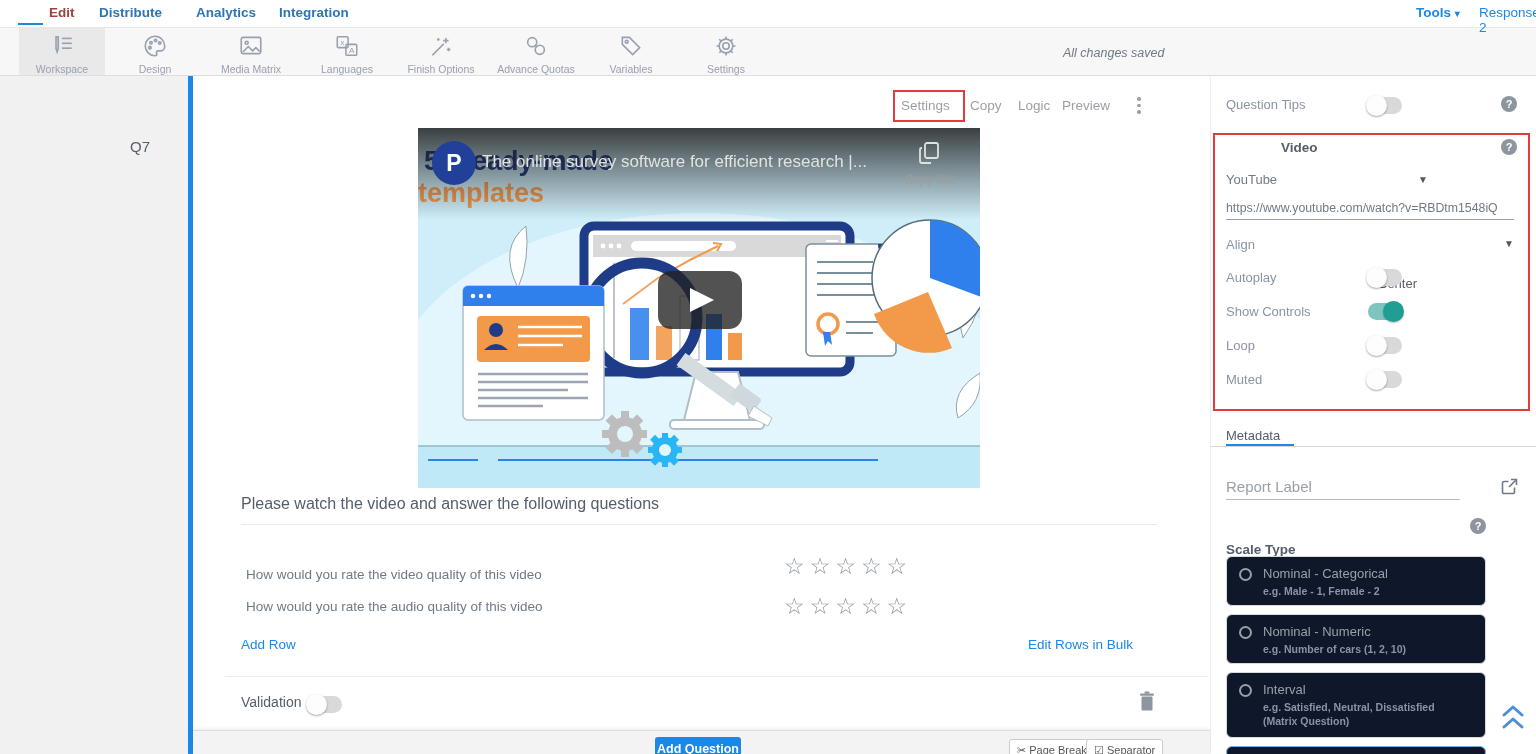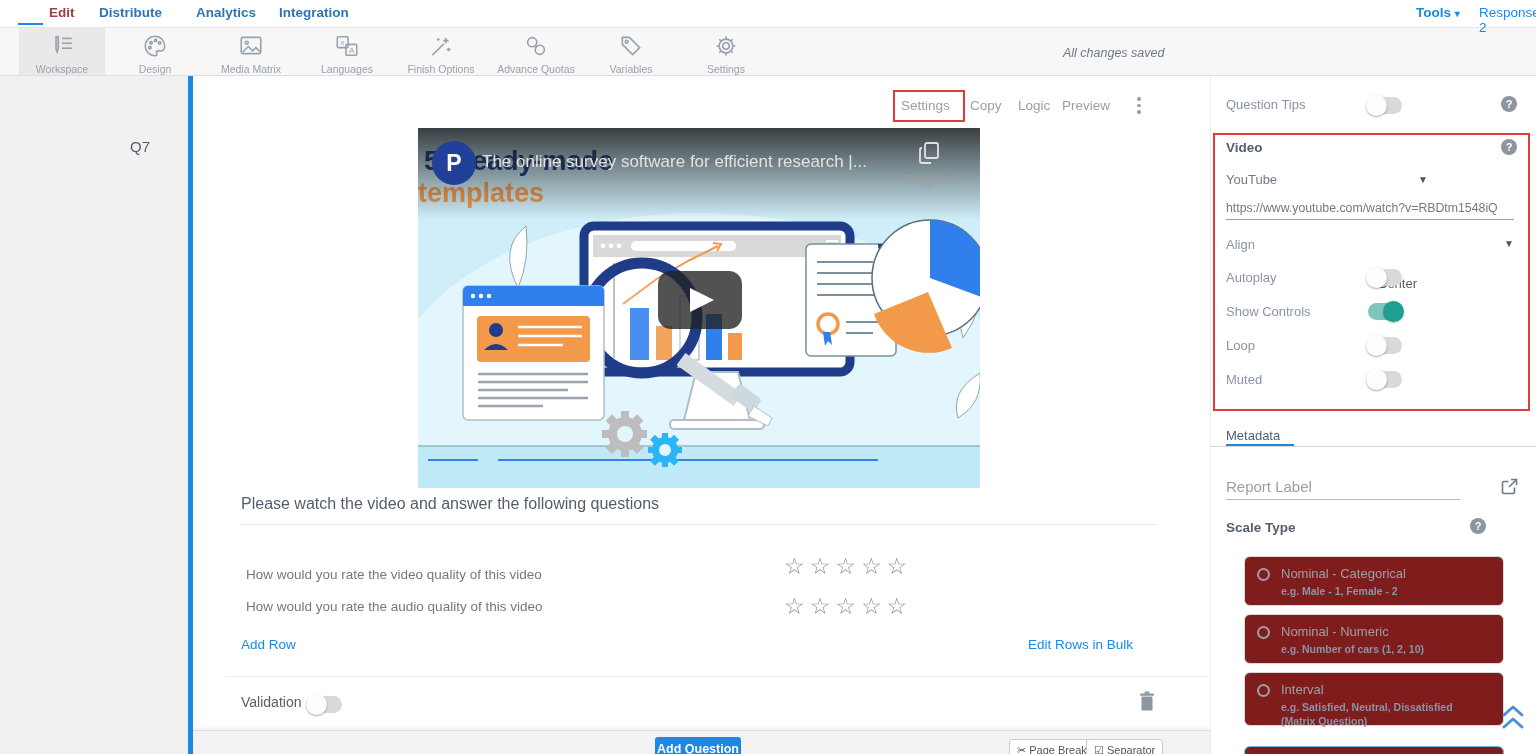--- a/index.html
+++ b/index.html
@@ -77,22 +77,22 @@
   .p-label-dark { position:absolute; font-size:13px; color:#545e6b; }
   .p-bold { position:absolute; font-size:13.5px; font-weight:700; color:#545e6b; }
   .help { position:absolute; width:16px; height:16px; border-radius:50%; background:#8d959e; color:#fff;
     font-size:11px; font-weight:700; text-align:center; line-height:16px; cursor:pointer;}
   .redbox { position:absolute; left:1213px; top:133px; width:317px; height:278px; border:2px solid #e23b3b; }
   .caret { position:absolute; font-size:10px; color:#555; cursor:pointer;}
   .p-underline { position:absolute; height:1px; background:#9aa0a6; }
   .meta-blue { position:absolute; left:1226px; top:444px; width:68px; height:3px; background:#1b87e6; }
   .meta-gray { position:absolute; left:1210px; top:446px; width:326px; height:1px; background:#d7d7d7; }
   .report-lbl { position:absolute; left:1226px; top:478px; font-size:15px; color:#9aa0a6; }
-  .scale-card { position:absolute; left:1226px; width:260px; background:#7f1d1d; border:1px solid #d9d9d9;
-    border-radius:6px; cursor:pointer;margin-left:18px;}
+  .scale-card { position:absolute; left:1226px; width:260px; background:#0f172a; border:1px solid #d9d9d9;
+    border-radius:6px; cursor:pointer;}
   .scale-card .radio { position:absolute; left:12px; top:11px; width:13px; height:13px; border:2px solid #9aa0a6;
     border-radius:50%; }
   .scale-card .t { position:absolute; left:36px; top:9px; font-size:13px; color:#9aa0a6; white-space:nowrap;}
   .scale-card .s { position:absolute; left:36px; top:27px; width:205px; font-size:10.5px; font-weight:700;
     color:#8a94a6; line-height:14px;}
   .chevrons { position:absolute; left:1500px; top:702px; cursor:pointer;}
 </style>
 </head>
 <body>
 
@@ -361,21 +361,21 @@
 <div id="bottombar"></div>
 <div class="btn-addq">Add Question</div>
 <div class="btn-small" style="left:1009px;"><span>✂</span> <span>Page Break</span></div>
 <div class="btn-small" style="left:1086px;"><span>☑</span> <span>Separator</span></div>
 
 <span class="p-label" style="left:1226px; top:97px;">Question Tips</span>
 <div class="toggle" style="left:1368px; top:97px;"></div>
 <div class="help" style="left:1501px; top:96px;">?</div>
 
 <div class="redbox"></div>
-<span class="p-bold" style="left:1226px; top:140px;">Video</span>
+<span class="p-bold" style="left:1281px; top:140px;">Video</span>
 <div class="help" style="left:1501px; top:139px;">?</div>
 
 <span class="p-label-dark" style="left:1226px; top:172px; color:#6f7a87;">YouTube</span>
 <span class="caret" style="left:1418px; top:174px;">▼</span>
 
 <span class="p-label-dark" style="left:1226px; top:201px; color:#6f7a87; font-size:12.3px; white-space:nowrap;">https://www.youtube.com/watch?v=RBDtm1548iQ</span>
 <div class="p-underline" style="left:1226px; top:219px; width:288px;"></div>
 
 <span class="p-label" style="left:1226px; top:237px;">Align</span>
 <span class="p-label-dark" style="left:1378px; top:236px;margin-top:40px;">Center</span>
@@ -400,34 +400,34 @@
 <span class="report-lbl">Report Label</span>
 <div class="p-underline" style="left:1226px; top:499px; width:234px; background:#b8bcc2;"></div>
 <svg class="abs" style="left:1501px; top:478px;" width="17" height="17" viewBox="0 0 17 17">
     <g fill="none" stroke="#6f7a87" stroke-width="1.6">
       <path d="M13.5 9.5V14a1.5 1.5 0 0 1-1.5 1.5H3A1.5 1.5 0 0 1 1.5 14V5A1.5 1.5 0 0 1 3 3.5h4.5"></path>
       <path d="M10 1.5h5.5V7"></path>
       <path d="M15 2L8 9"></path>
     </g>
   </svg>
 
-<span class="p-bold" style="left:1226px; top:520px;">Scale Type</span>
+<span class="p-bold" style="left:1226px; top:542px;">Scale Type</span>
 <div class="help" style="left:1470px; top:518px;">?</div>
 
 <div class="scale-card" style="top:556px; height:50px;">
   <span class="radio"></span>
   <span class="t">Nominal - Categorical</span>
   <span class="s">e.g. Male - 1, Female - 2</span>
 </div>
 <div class="scale-card" style="top:614px; height:50px;">
   <span class="radio"></span>
   <span class="t">Nominal - Numeric</span>
   <span class="s">e.g. Number of cars (1, 2, 10)</span>
 </div>
-<div class="scale-card" style="top:672px; height:54px;">
+<div class="scale-card" style="top:672px; height:66px;">
   <span class="radio"></span>
   <span class="t">Interval</span>
   <span class="s">e.g. Satisfied, Neutral, Dissatisfied (Matrix Question)</span>
 </div>
 <div class="scale-card" style="top:746px; height:12px; border-color:#74b3e8;"></div>
 
 <svg class="chevrons" width="26" height="30" viewBox="0 0 26 30">
     <g fill="none" stroke="#4a90d9" stroke-width="3" stroke-linecap="round" stroke-linejoin="round">
       <path d="M4 13L13 5l9 8"></path>
       <path d="M4 25l9-8 9 8"></path>

